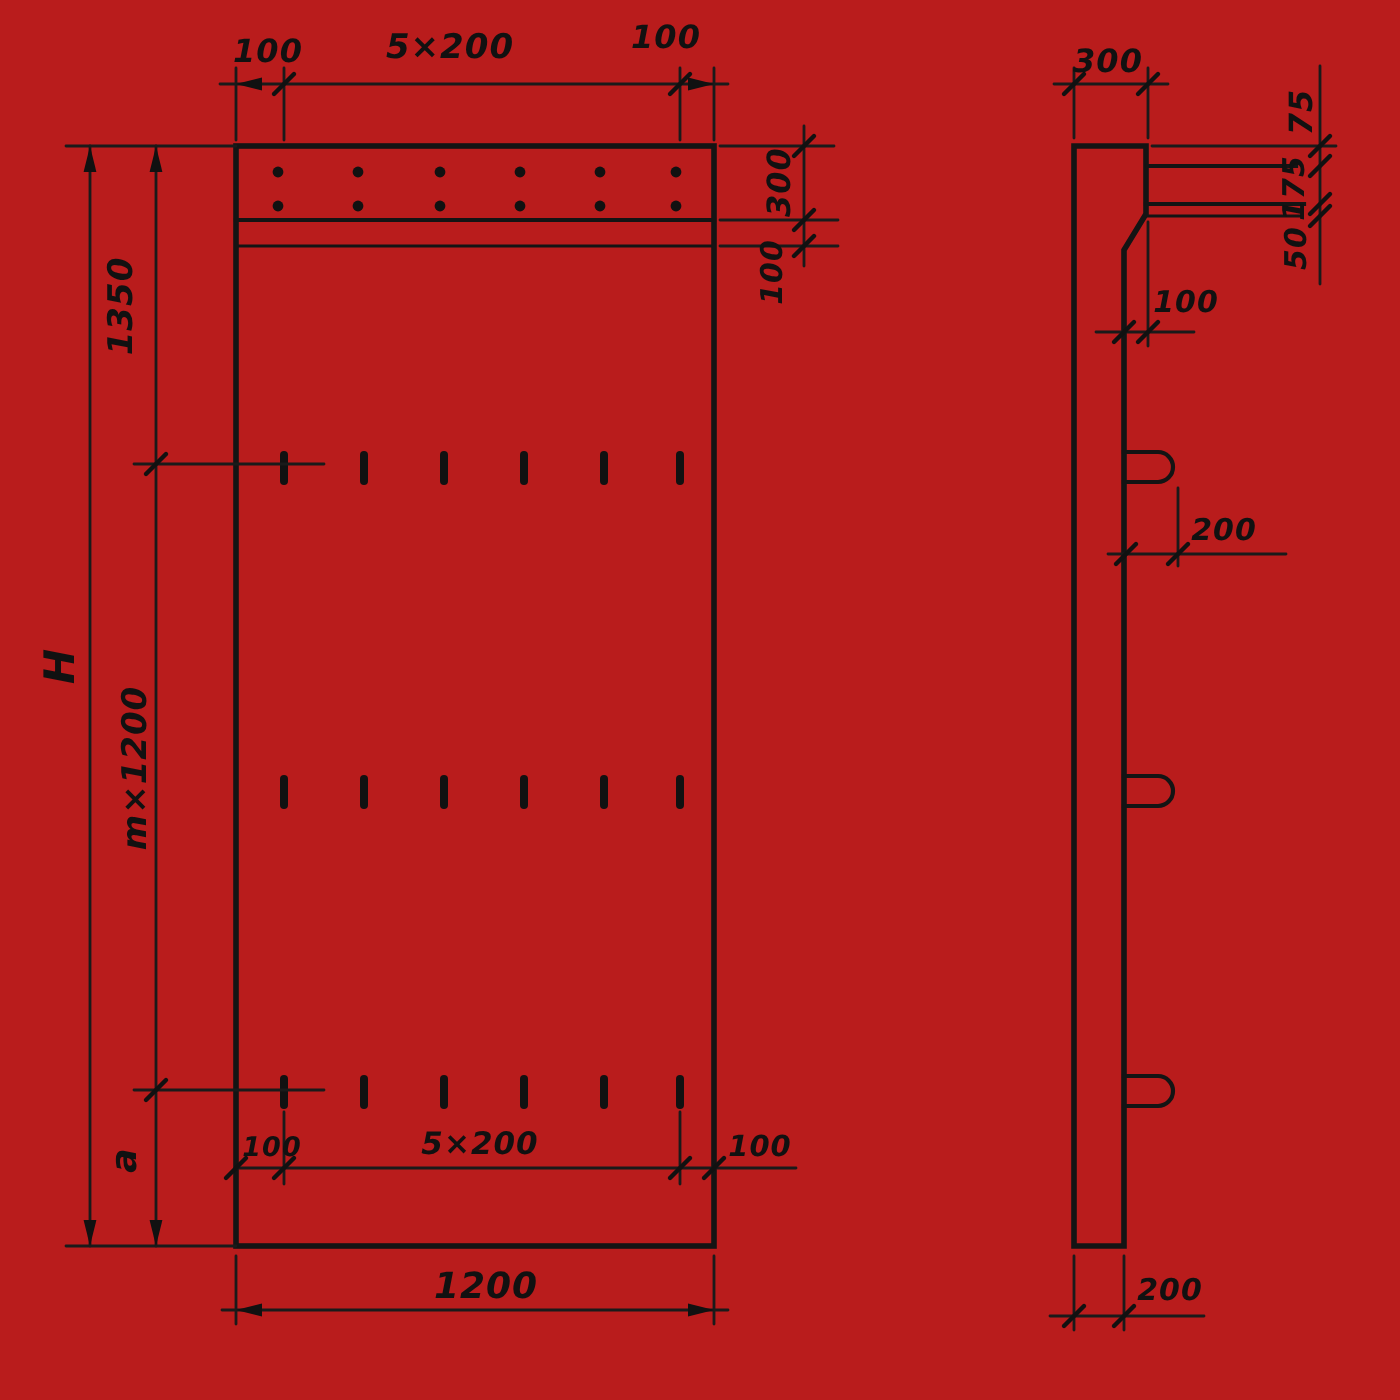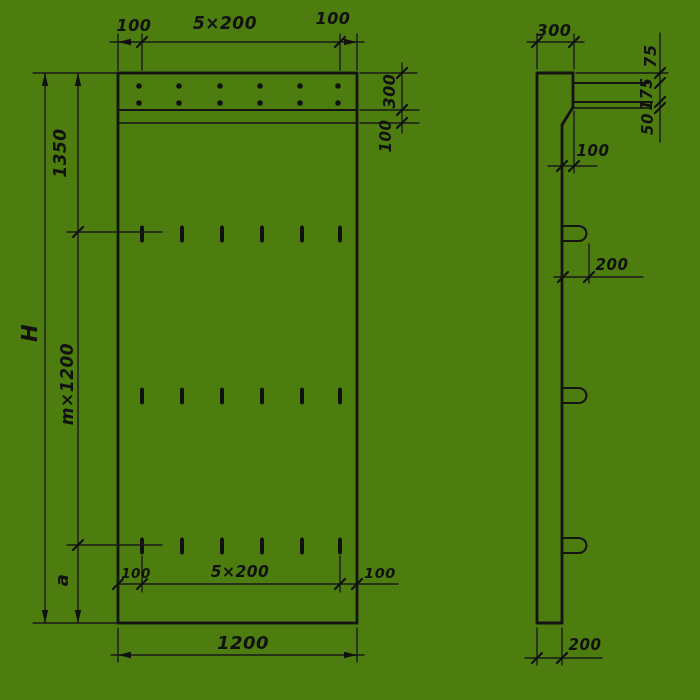--- a/index.html
+++ b/index.html
@@ -1,16 +1,16 @@
 <!DOCTYPE html>
 <html><head>
 <meta charset="utf-8">
 <style>
   html,body{margin:0;padding:0;background:#ffffff;}
-  .stage{width:700px;height:700px;position:relative;background:#4d7c0f;overflow:hidden;}
+  .stage{width:700px;height:700px;position:relative;background:#b91c1c;overflow:hidden;}
   svg{display:block;}
   .thick{stroke:#141414;stroke-width:2.8;fill:none;stroke-linecap:square;}
   .med{stroke:#141414;stroke-width:2.1;fill:none;stroke-linecap:square;}
   .thin2{stroke:#141414;stroke-width:1.6;fill:none;}
   .dim{stroke:#1a1a1a;stroke-width:1.4;fill:none;stroke-linecap:round;}
   .slash{stroke:#111;stroke-width:2.2;stroke-linecap:round;}
   .arrow{fill:#111;stroke:none;}
   .ink{fill:#111;stroke:none;}
   .lbl{font-family:"DejaVu Sans",sans-serif;font-style:italic;font-weight:bold;fill:#111;letter-spacing:0.5px;}
 </style>

